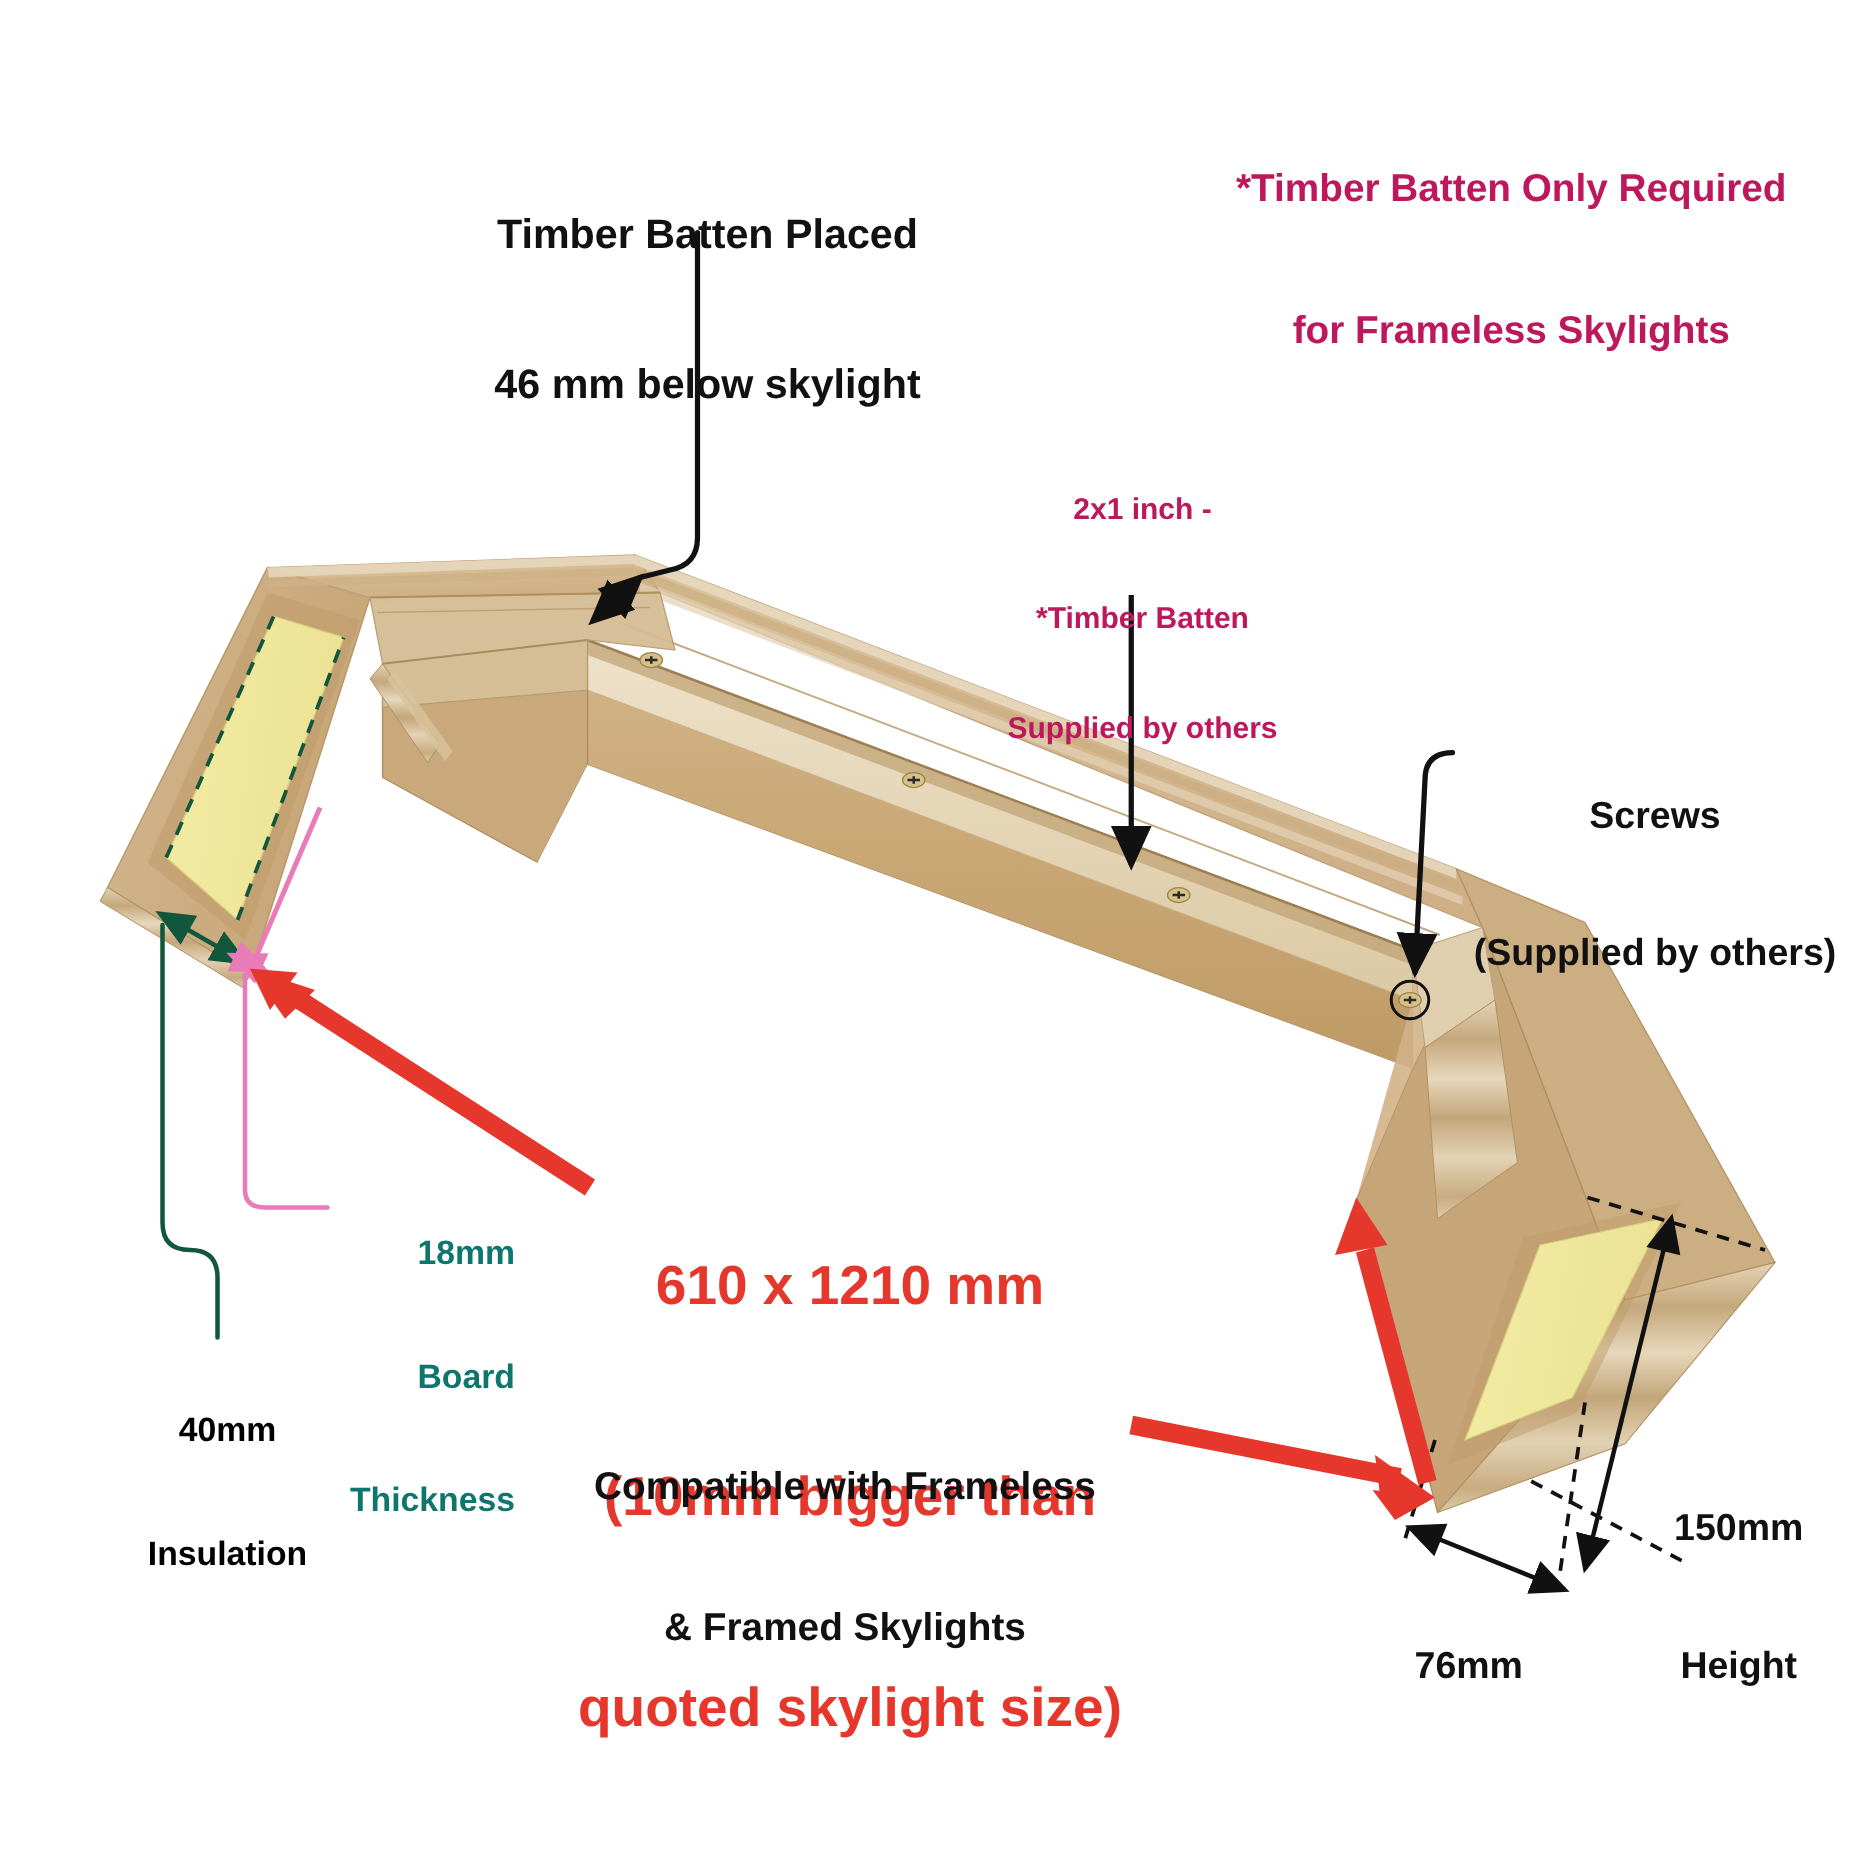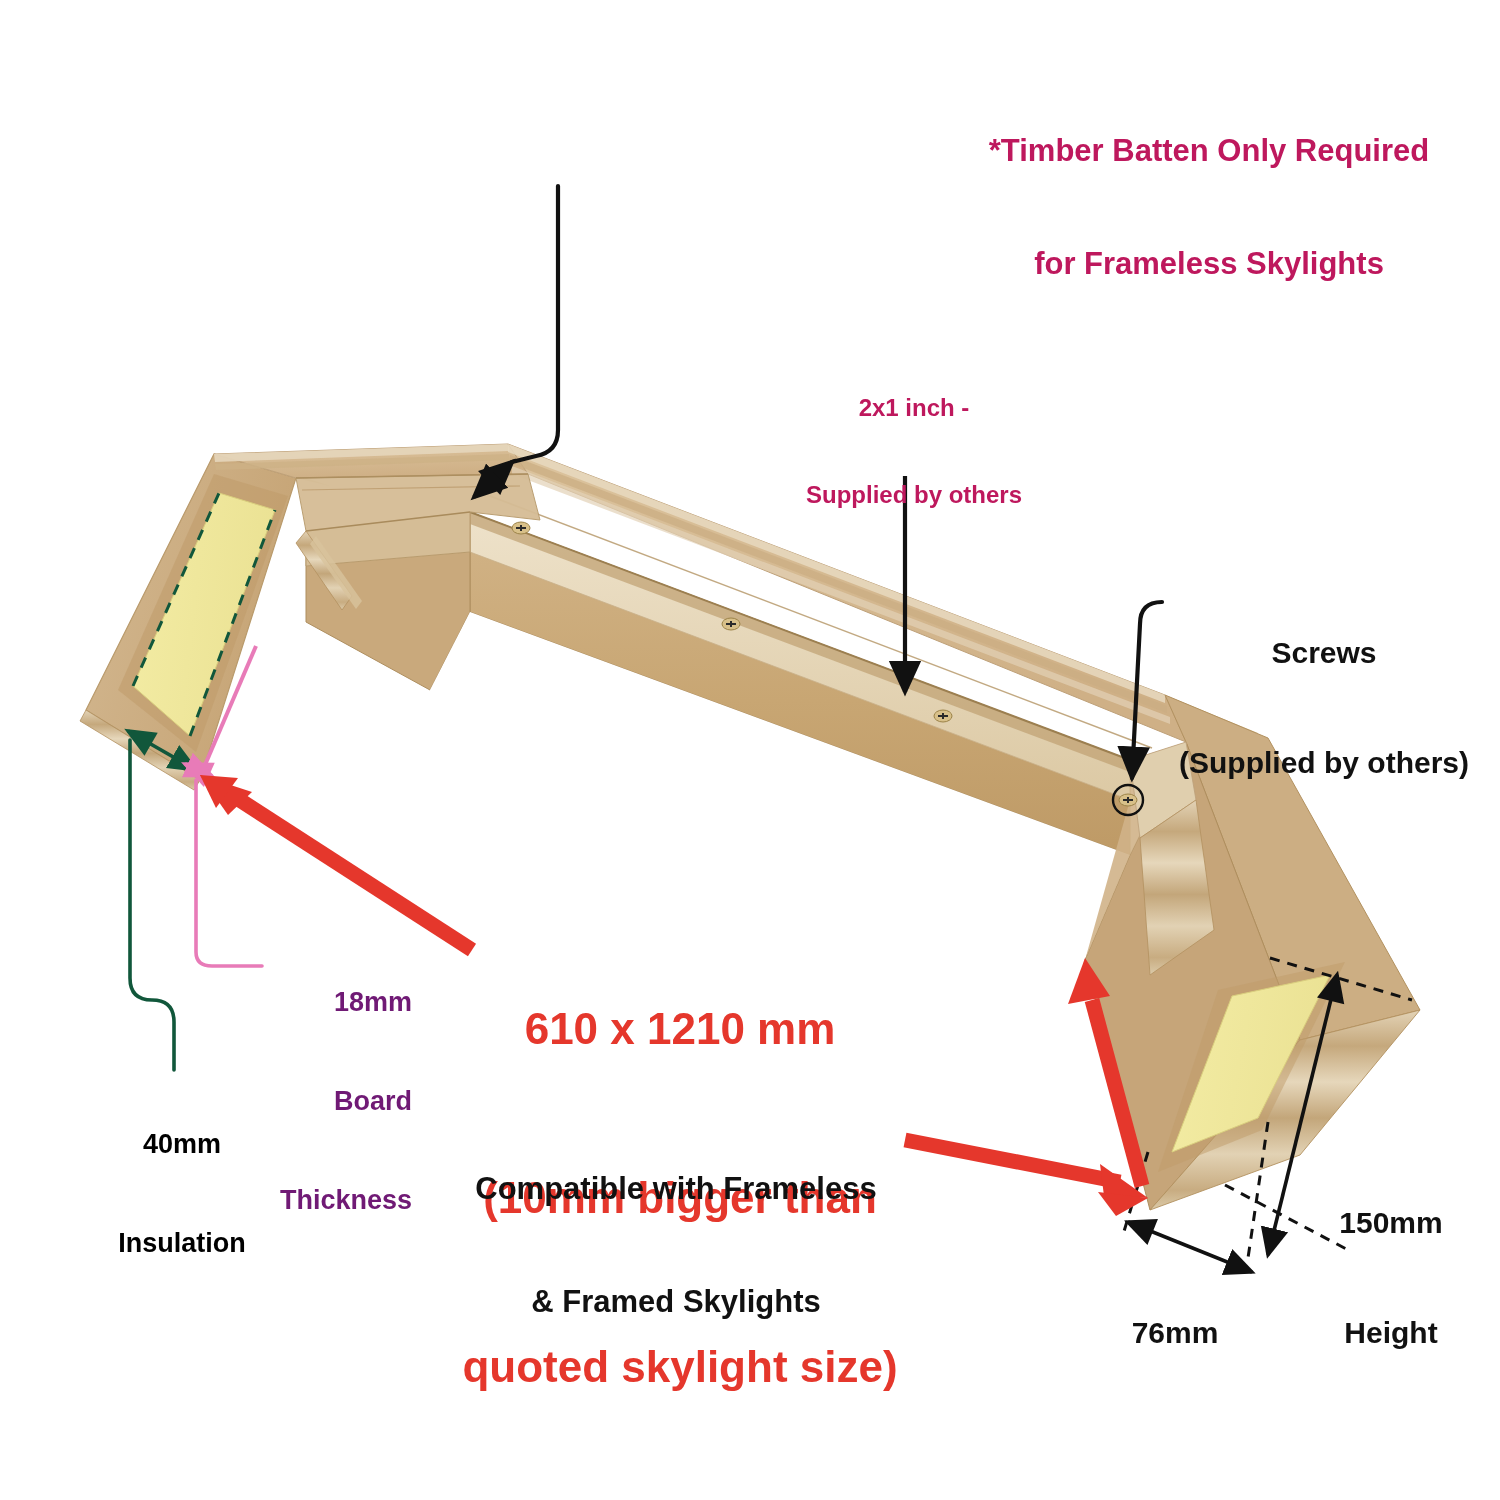--- a/index.html
+++ b/index.html
@@ -9,21 +9,21 @@
     background:#ffffff;
     font-family:"Liberation Sans", sans-serif;
     overflow:hidden;
   }
   svg.layer{position:absolute;left:0;top:0;width:1500px;height:1500px;}
   .lbl{position:absolute;white-space:pre;line-height:1.22;font-weight:bold;}
   .lbl.center{text-align:center;}
   .t-black{color:#111111;}
   .t-blue{color:#be185d;}
   .t-red{color:#E5372C;}
-  .t-pink{color:#701a75;}
+  .t-pink{color:#0f766e;}
   .t-green{color:#000000;}
 </style>
 </head>
 <body>
 
 <div id="stage">
 
   <svg class="layer" viewBox="0 0 1500 1500">
     <defs>
       <linearGradient id="gTop" x1="0" y1="0" x2="0.3" y2="1">
@@ -238,28 +238,33 @@
 
       <path d="M905,1140 L1120,1182" fill="none" stroke="#E5372C" stroke-width="15" stroke-linecap="butt"></path>
       <path d="M1148,1198 L1100,1164 L1104,1196 Z" fill="#E5372C"></path>
       <path d="M1148,1198 L1098,1192 L1116,1216 Z" fill="#E5372C"></path>
 
       <path d="M1142,1186 L1092,1000" fill="none" stroke="#E5372C" stroke-width="15" stroke-linecap="butt"></path>
       <path d="M1085,958 L1068,1004 L1110,996 Z" fill="#E5372C"></path>
     </g>
   </svg>
 
+  <div class="lbl center t-black" style="left:316px; top:86px; width:500px; font-size:33px;">
+    <div>Timber Batten Placed</div>
+    <div>46 mm below skylight</div>
+  </div>
 
   <div class="lbl center t-blue" style="left:920px; top:56px; width:578px; font-size:31px;">
     <div>*Timber Batten Only Required</div>
     <div>for Frameless Skylights</div>
   </div>
 
   <div class="lbl center t-blue" style="left:740px; top:334px; width:348px; font-size:24px;">
     <div>2x1 inch -</div>
+    <div>*Timber Batten</div>
     <div>Supplied by others</div>
   </div>
 
   <div class="lbl center t-black" style="left:1145px; top:562px; width:358px; font-size:30px;">
     <div>Screws</div>
     <div>(Supplied by others)</div>
   </div>
 
   <div class="lbl center t-red" style="left:420px; top:888px; width:520px; font-size:44px; line-height:1.28;">
     <div>610 x 1210 mm</div>

